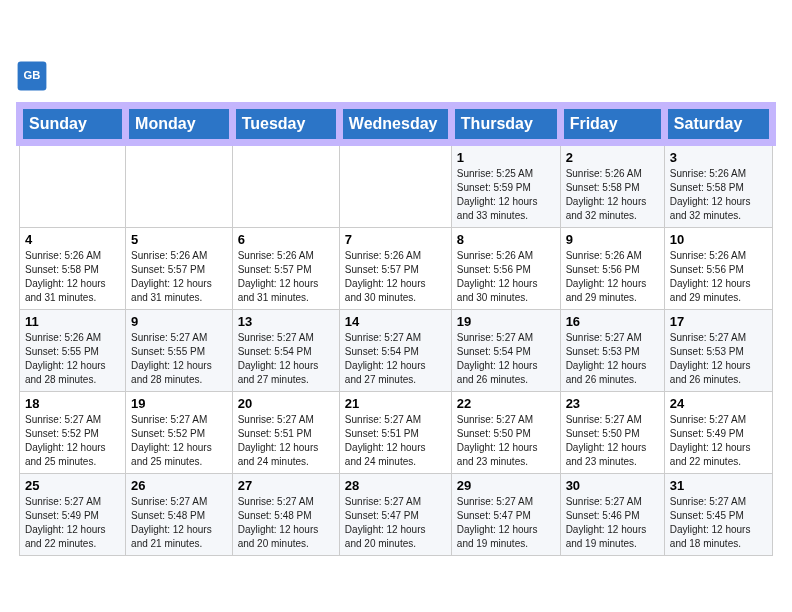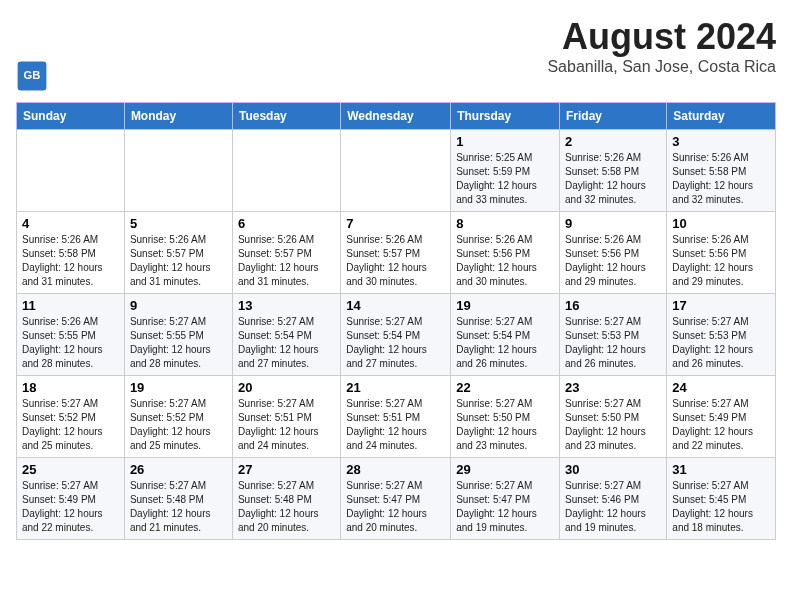--- a/index.html
+++ b/index.html
@@ -47,23 +47,23 @@
     table {
       width: 100%;
       border-collapse: collapse;
       font-size: 11px;
     }
     thead tr th {
       background-color: #2c75c7;
       color: #fff;
       text-align: left;
       padding: 6px 6px;
-      font-size: 12px;
+      font-size: 16px;
       font-weight: bold;
-      border: 1px solid #c4b5fd;
+      border: 7px solid #c4b5fd;
     }
     tbody tr td {
       vertical-align: top;
       border: 1px solid #ccc;
       padding: 4px 5px;
       width: 113px;
       min-height: 80px;
       height: 80px;
       background: #fff;
     }
@@ -88,24 +88,20 @@
   </style>
 </head>
 <body>
 
 <div class="header">
   <div class="logo">
     <svg class="logo-icon" viewBox="0 0 40 40">
       <rect x="2" y="2" width="36" height="36" rx="4" fill="#2c75c7"></rect>
       <text x="20" y="24" text-anchor="middle" fill="white" font-size="14" font-weight="bold">GB</text>
     </svg>
-  </div>
-  <div class="title-block">
-    <div class="month-year">August 2024</div>
-    <div class="location">Sabanilla, San Jose, Costa Rica</div>
   </div>
 </div>
 
 <table>
   <thead>
     <tr>
     <th>Sunday</th>
         <th>Monday</th>
         <th>Tuesday</th>
         <th>Wednesday</th>

